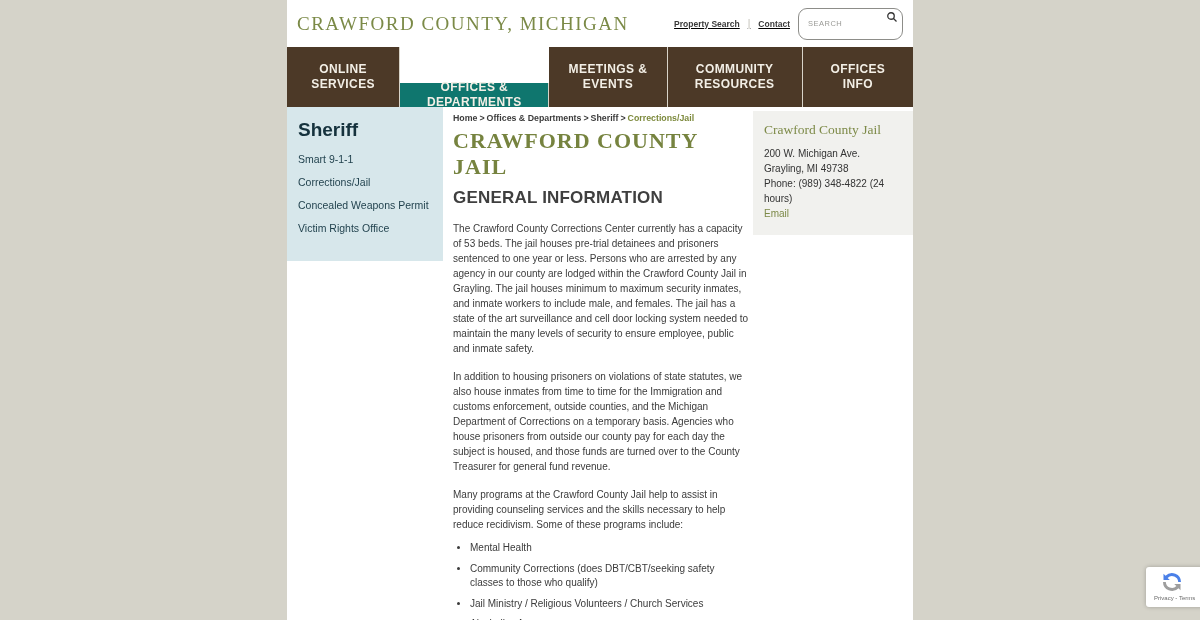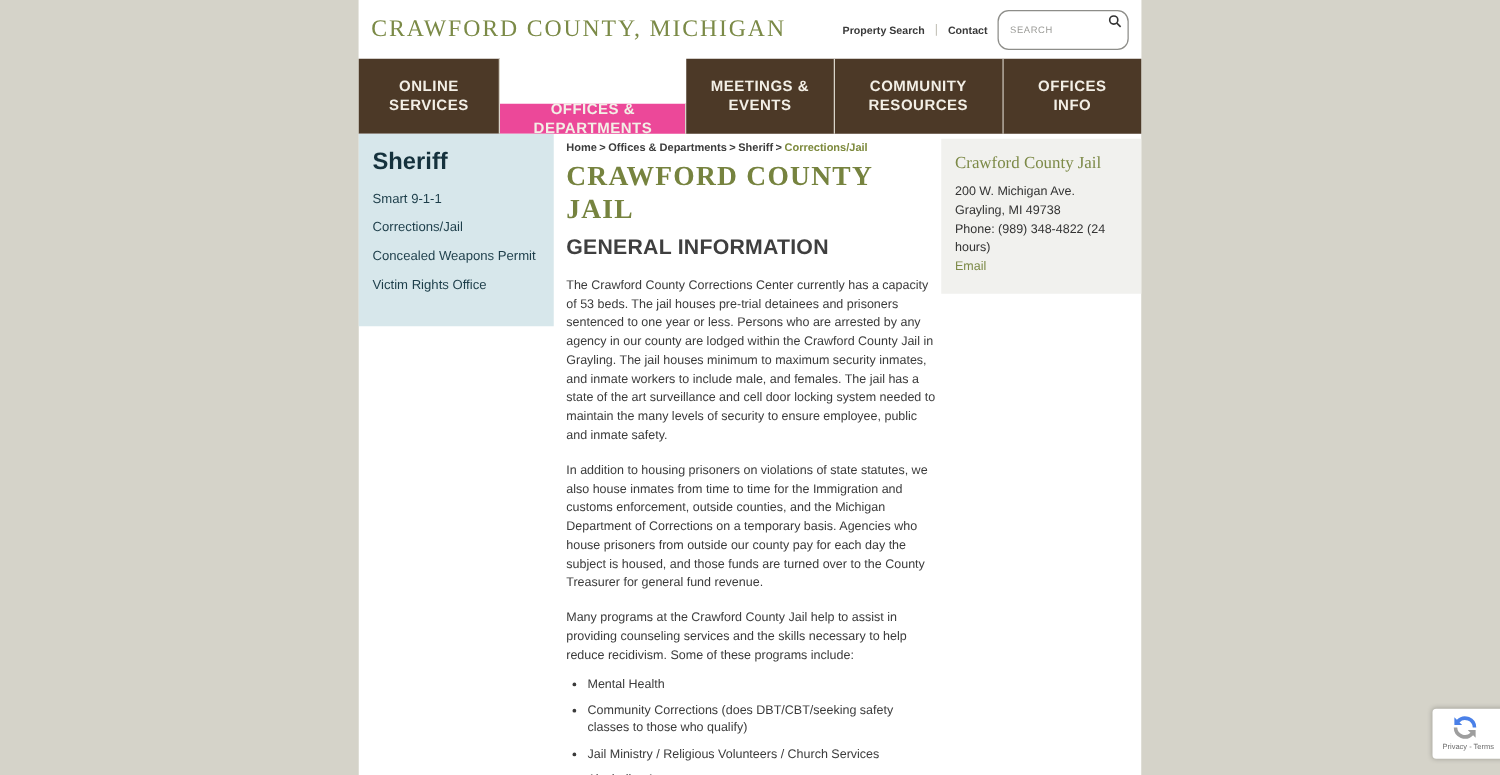--- a/index.html
+++ b/index.html
@@ -4,33 +4,33 @@
 <style>
   * { margin:0; padding:0; box-sizing:border-box; }
   html,body { width:1200px; height:620px; overflow:hidden; }
   body { background:#d5d3c9; font-family:"Liberation Sans", sans-serif; position:relative; }
 
   .page { width:626px; margin:0 auto; background:#ffffff; min-height:620px; position:relative; }
 
   
   .hdr { height:47px; background:#ffffff; display:flex; align-items:center; justify-content:space-between; padding:0 10px 0 10px; }
   .logo { font-family:"Liberation Serif", serif; font-size:19px; letter-spacing:1.5px; color:#7b8a47; white-space:nowrap; cursor:pointer; }
-  .hdr-right { display:flex; align-items:center; gap:8px; }
+  .hdr-right { display:flex; align-items:center; gap:8px;text-decoration:underline; }
   .hdr-link { font-size:8.5px; font-weight:700; color:#3a3a3a; cursor:pointer; white-space:nowrap; }
   .hdr-sep { color:#c0beb4; font-size:10px; }
   .searchwrap { position:relative; }
   .searchwrap input { width:105px; height:32px; border:1.5px solid #8d8d89; border-radius:9px; padding:0 20px 0 9px; font-size:7.5px; letter-spacing:0.5px; color:#444; outline:none; font-family:"Liberation Sans", sans-serif; }
   .searchwrap input::placeholder { color:#9a9a96; }
   .search-icon { position:absolute; right:5px; top:3px; width:12px; height:12px; cursor:pointer; }
 
   
   .nav { height:60px; display:flex; }
   .tab { background:#4c3927; color:#f3efe6; display:flex; flex-direction:column; align-items:center; justify-content:center; font-size:12px; font-weight:700; letter-spacing:0.4px; line-height:1.25; text-align:center; cursor:pointer; border-right:1px solid #d8d4c9; }
   .tab:last-child { border-right:none; }
-  .tab.active { background:#ec4899;margin-top:36px; }
+  .tab.active { background:#0f766e;margin-top:36px; }
 
   
   .content { position:relative; min-height:529px; }
 
   .sidebar { position:absolute; left:0; top:0; width:156px; background:#d7e7eb; padding:12px 12px 16px 11px; }
   .sidebar-title { font-size:19px; font-weight:700; color:#15323d; margin-bottom:12px; cursor:pointer; }
   .sidebar-item { font-size:10.5px; color:#1d3e4a; margin-bottom:11px; cursor:pointer; }
 
   .main { margin-left:166px; width:296px; padding-top:6px; }
   .breadcrumb { font-size:8.8px; font-weight:700; color:#3c3c3c; white-space:nowrap; }

